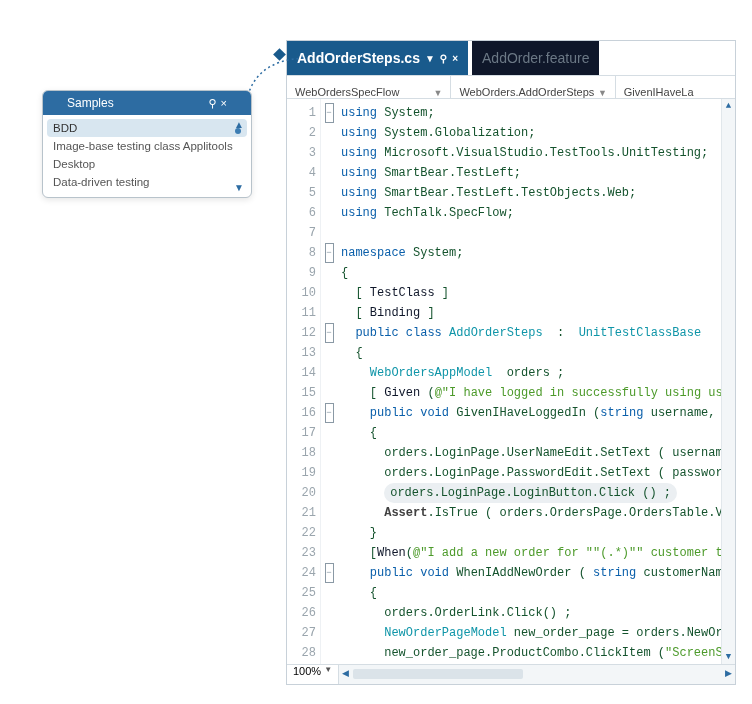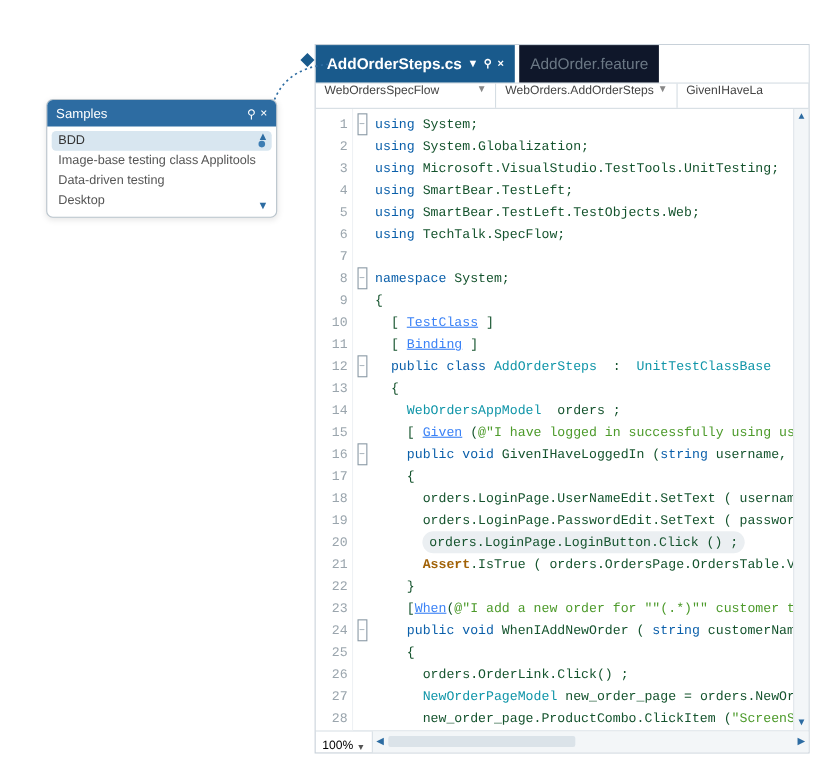--- a/index.html
+++ b/index.html
@@ -21,21 +21,21 @@
     width: 210px;
     border: 1px solid #b8c3cb;
     border-radius: 6px;
     background: #fff;
     box-shadow: 0 2px 6px rgba(0,0,0,0.1);
     z-index: 5;
   }
   .samples-header {
     background: #2d6ca2;
     color: #fff;
-    padding: 5px 8px;
+    padding: 5px 24px;
     font-size: 12px;
     border-radius: 5px 5px 0 0;
     display: flex;
     align-items: center;
   }
   .samples-header .title { flex: 1; }
   .samples-header .pin, .samples-header .close {
     font-size: 11px;
     margin-left: 4px;
     cursor: pointer;
@@ -138,21 +138,21 @@
     display: flex;
     border-top: 1px solid #d5dde3;
     border-bottom: 1px solid #d5dde3;
     height: 24px;
     font-size: 11px;
     color: #444;
   }
   .crumb {
     flex: 1;
     display: flex;
-    align-items: flex-start;
+    align-items: flex-end;
     padding: 0 8px;
     border-right: 1px solid #d5dde3;
     cursor: pointer;
     white-space: nowrap;
     overflow: hidden;
   }
   .crumb:last-child { border-right: none; }
   .crumb .chev { margin-left: auto; color: #888; font-size: 9px; }
 
   .code-area {
@@ -195,22 +195,22 @@
     flex: 1;
     padding: 4px 0 4px 4px;
     white-space: pre;
     overflow: hidden;
   }
   .code-lines .line { height: 20px; line-height: 20px; }
   .hl { background: #ebeff2; border-radius: 10px; display: inline-block; padding: 0 6px; }
   .kw { color: #0a5faa; font-weight: 400; }
   .cls { color: #0f95a8; }
   .str { color: #4c9a2a; }
-  .attr { color: #3b82f6; text-decoration: underline; }
-  .mth { color: #a16207; font-weight: 600; }
+  .attr { color: #0f172a; }
+  .mth { color: #404040; font-weight: 600; }
   .plain { color: #14532d; }
 
   .vscroll {
     width: 14px;
     background: #f3f6f8;
     border-left: 1px solid #e1e7eb;
     position: relative;
   }
   .vscroll .arr {
     position: absolute;
@@ -227,21 +227,21 @@
     height: 20px;
     border-top: 1px solid #d5dde3;
     display: flex;
     align-items: center;
     font-size: 11px;
   }
   .zoom {
     padding: 0 6px;
     border-right: 1px solid #d5dde3;
     display: flex;
-    align-items: flex-end;
+    align-items: flex-start;
     height: 100%;
   }
   .zoom .chev { font-size: 8px; margin-left: 3px; color: #555; }
   .hscroll {
     flex: 1;
     position: relative;
     height: 100%;
     background: #f3f6f8;
   }
   .hscroll .arr {
@@ -276,24 +276,24 @@
     <div class="scroll-arrow scroll-up">▲</div>
     <div id="samples-items">
         <div class="samples-item selected">
           <span>BDD</span>
           <span class="dot"></span>
         </div>
         <div class="samples-item">
           <span>Image-base testing class Applitools</span>
         </div>
         <div class="samples-item">
+          <span>Desktop</span>
+        </div>
+        <div class="samples-item">
           <span>Data-driven testing</span>
-        </div>
-        <div class="samples-item">
-          <span>Desktop</span>
         </div>
       </div>
     <div class="scroll-arrow scroll-down">▼</div>
   </div>
 </div>
 
 <svg class="connector">
   <path d="M 65 60 Q 70 10 125 8" stroke="#2d6ca2" stroke-width="1.5" stroke-dasharray="2 3" fill="none"></path>
 </svg>
 <div class="tab-notch"></div>

